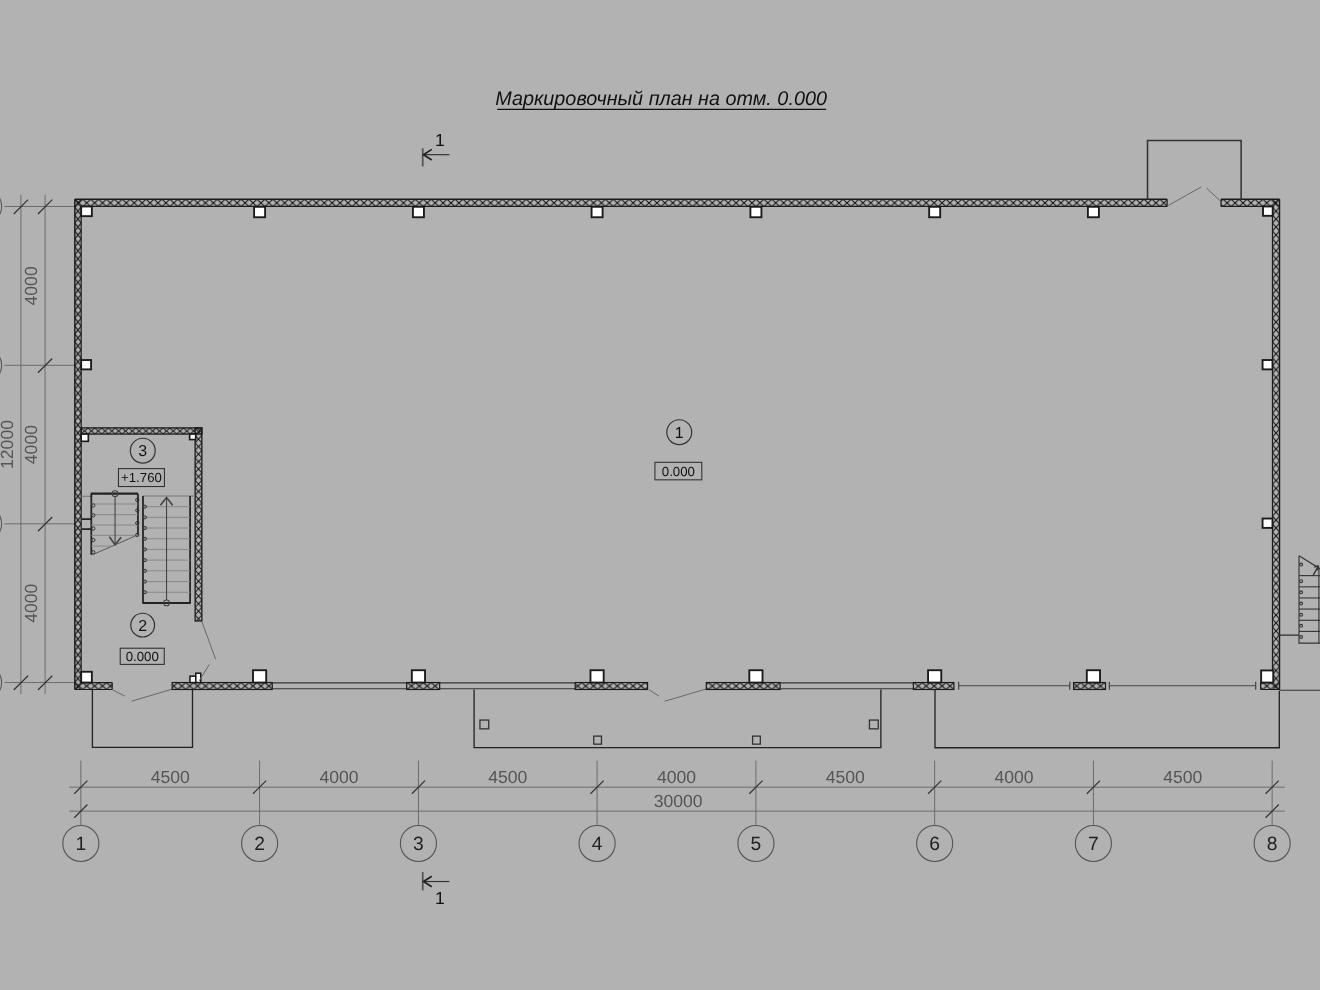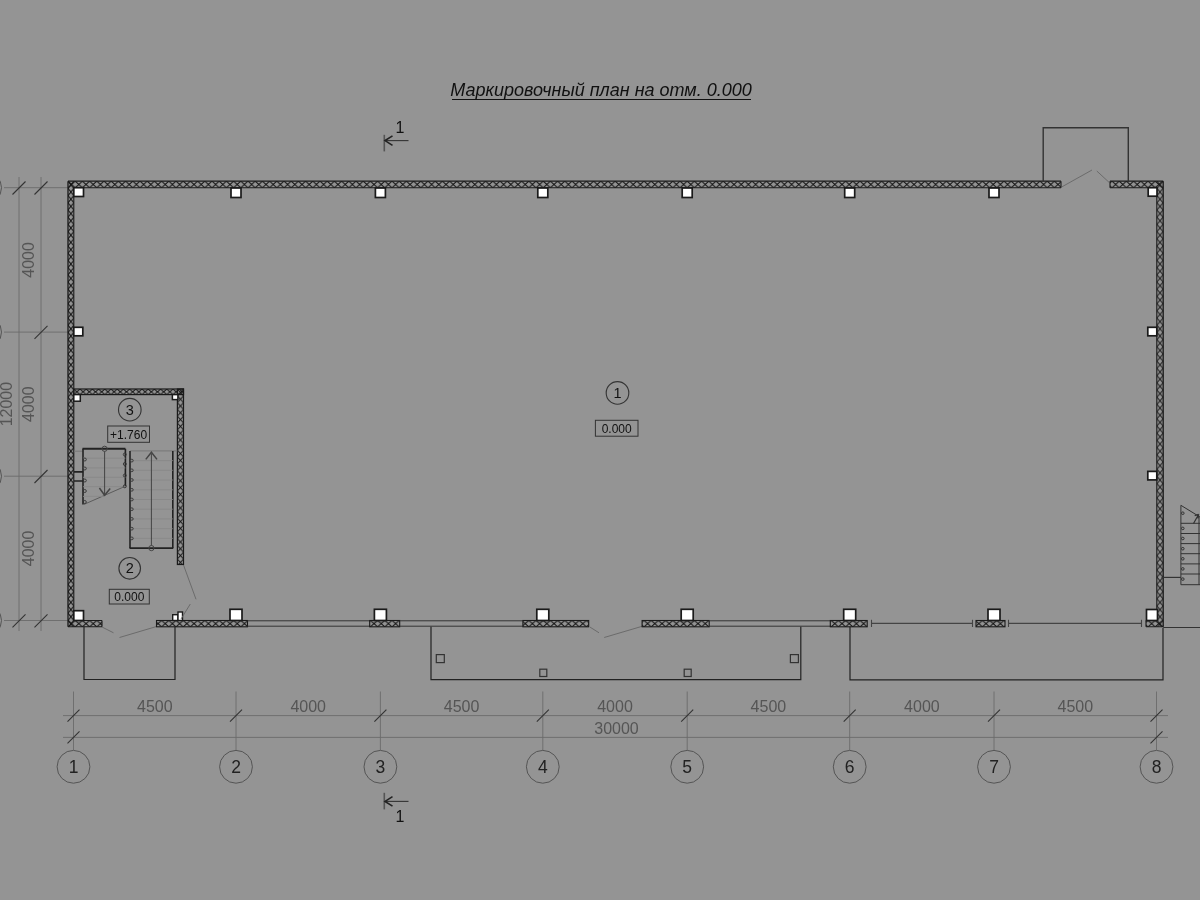--- a/index.html
+++ b/index.html
@@ -1,16 +1,16 @@
 <!DOCTYPE html>
 <html><head>
 <meta charset="utf-8">
 <style>
   html,body{margin:0;padding:0;background:#ffffff;}
-  .page{width:1200px;height:900px;position:relative;background:#14b8a6;overflow:hidden;filter:grayscale(1);}
+  .page{width:1200px;height:900px;position:relative;background:#eab308;overflow:hidden;filter:grayscale(1);}
   svg{display:block;}
   text{font-family:"Liberation Sans", sans-serif;}
 </style>
 </head>
 <body>
 <div class="page">
 <svg width="1200" height="900" viewBox="0 0 1200 900" xmlns="http://www.w3.org/2000/svg">
 <defs>
   <pattern id="hatchTop" x="68" y="181.2" width="7.2" height="6.5" patternUnits="userSpaceOnUse">
     <path d="M0,0 L7.2,6.5 M7.2,0 L0,6.5" stroke="#111" stroke-width="1" fill="none"></path>

